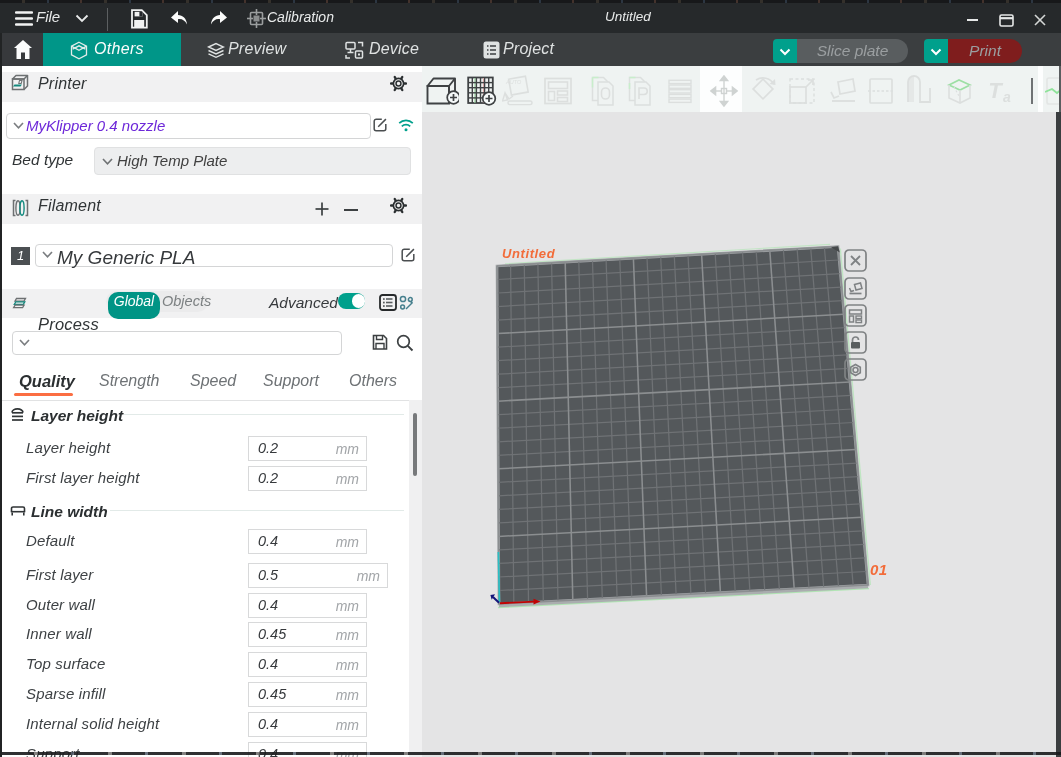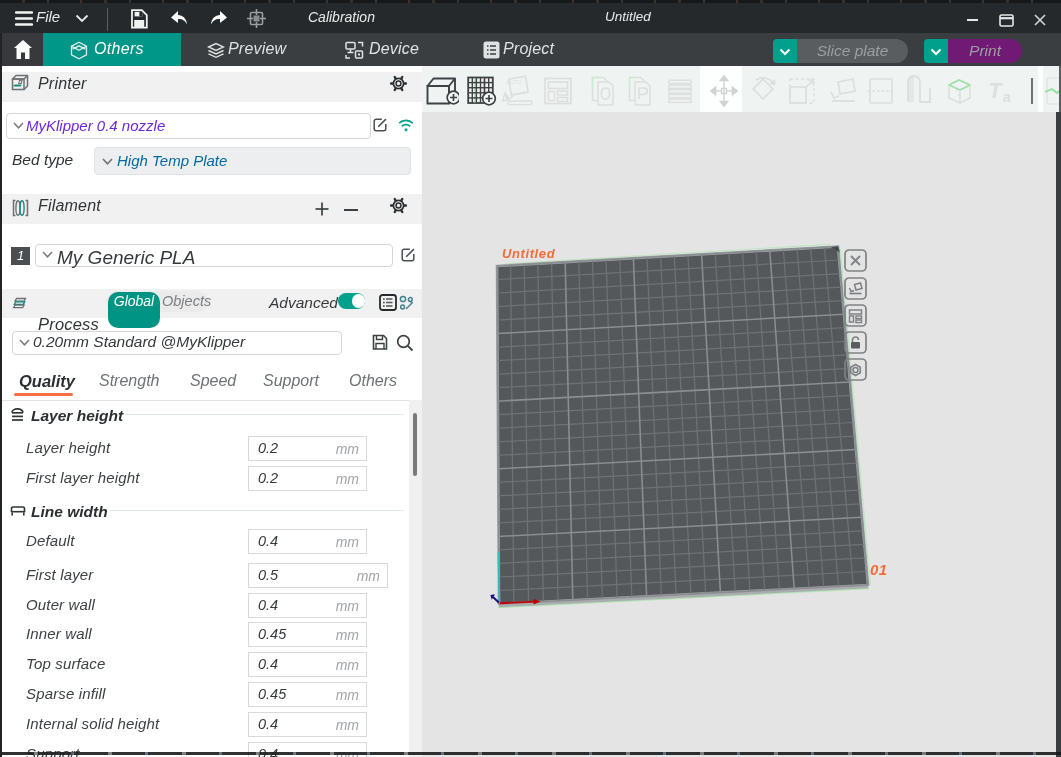--- a/index.html
+++ b/index.html
@@ -70,21 +70,21 @@
     <svg class="abs" style="left:247px;top:6px" width="19" height="19" viewBox="0 0 19 19">
       <g stroke="#9b9e9f" stroke-width="1.6" fill="none">
         <rect x="3.5" y="3.5" width="12" height="12" rx="1"></rect>
         <line x1="9.5" y1="0" x2="9.5" y2="6"></line>
           <line x1="9.5" y1="13" x2="9.5" y2="19"></line>
         <line x1="0" y1="9.5" x2="6" y2="9.5"></line>
           <line x1="13" y1="9.5" x2="19" y2="9.5"></line>
       </g>
       <rect x="6.5" y="6.5" width="6" height="6" fill="#8b8e8f"></rect>
     </svg>
-    <span class="abs txt" style="left:267px;top:6px;margin-left:41px;">Calibration</span>
+    <span class="abs txt" style="left:267px;top:6px;">Calibration</span>
     <span class="abs txt" style="left:605px;top:6px;font-size:13.5px;">Untitled</span>
 
     <div class="abs" style="left:967px;top:16px;width:11px;height:2px;background:#e6e8e8;"></div>
     <svg class="abs" style="left:999px;top:11px" width="15" height="13" viewBox="0 0 15 13">
       <rect x="1" y="1" width="13" height="11" rx="1.5" fill="none" stroke="#e6e8e8" stroke-width="1.6"></rect>
       <line x1="1" y1="4.2" x2="14" y2="4.2" stroke="#e6e8e8" stroke-width="2.2"></line>
     </svg>
     <svg class="abs" style="left:1034px;top:11px" width="12" height="12" viewBox="0 0 12 12">
       <g stroke="#d4d7d6" stroke-width="1.6">
           <line x1="1" y1="1" x2="11" y2="11"></line>
@@ -145,21 +145,21 @@
     <div class="abs" style="left:773px;top:6px;width:24px;height:24px;background:#00a08c;border-radius:4px 0 0 4px;"></div>
     <svg class="abs" style="left:779px;top:15px" width="12" height="8" viewBox="0 0 12 8">
       <path d="M1.5 1.5 L6 6 L10.5 1.5" fill="none" stroke="#fff" stroke-width="2"></path>
     </svg>
     <div class="abs" style="left:797px;top:6px;width:111px;height:24px;background:#595d5f;border-radius:0 12px 12px 0;
          color:#9b9fa1;font-size:15.5px;text-align:center;line-height:24px;">Slice plate</div>
     <div class="abs" style="left:924px;top:6px;width:24px;height:24px;background:#00a08c;border-radius:4px 0 0 4px;"></div>
     <svg class="abs" style="left:930px;top:15px" width="12" height="8" viewBox="0 0 12 8">
       <path d="M1.5 1.5 L6 6 L10.5 1.5" fill="none" stroke="#fff" stroke-width="2"></path>
     </svg>
-    <div class="abs" style="left:948px;top:6px;width:74px;height:24px;background:#701a75;border-radius:0 12px 12px 0;
+    <div class="abs" style="left:948px;top:6px;width:74px;height:24px;background:#7f1d1d;border-radius:0 12px 12px 0;
          color:#9b9fa1;font-size:15.5px;text-align:center;line-height:24px;">Print</div>
   </div>
 
   <div class="abs" id="sidebar">
   <div class="band" style="top:6px;"></div>
 <svg class="abs" style="left:11px;top:8px" width="18" height="17" viewBox="0 0 18 17">
 <path d="M1.5 5 L5 1.5 H16.5 L13 5 Z" fill="none" stroke="#6d7072" stroke-width="1.5" stroke-linejoin="round"></path>
 <path d="M1.5 5 H13 V15.5 H1.5 Z" fill="none" stroke="#6d7072" stroke-width="1.5"></path>
 <path d="M16.5 1.5 V12 L13 15.5" fill="none" stroke="#6d7072" stroke-width="1.5"></path>
 <path d="M8.5 6.5 l2.5 0 l-0.8 3 h-2.4 z" fill="none" stroke="#707375" stroke-width="1.1"></path>
@@ -190,21 +190,21 @@
 <path d="M1.2 5.2 a9.6 9.6 0 0 1 13.6 0"></path>
 <path d="M3.8 8.3 a6 6 0 0 1 8.4 0"></path>
         </g>
 <circle cx="8" cy="11.7" r="1.5" fill="#00a08c"></circle>
 </svg>
 <span class="label15" style="left:12px;top:85px;font-weight:500;">Bed type</span>
 <div class="abs" style="left:94px;top:81px;width:315px;height:26px;background:#edeeef;border:1px solid #e0e1e2;border-radius:4px;"></div>
 <svg class="abs" style="left:102px;top:92px" width="11" height="7" viewBox="0 0 11 7">
 <path d="M1 1 L5.5 5.8 L10 1" fill="none" stroke="#6f7274" stroke-width="1.6"></path>
       </svg>
-<span class="abs" style="left:117px;top:86px;font-size:15px;color:#0369a1;">High Temp Plate</span>
+<span class="abs" style="left:117px;top:86px;font-size:15px;color:#404040;">High Temp Plate</span>
 <div class="band" style="top:128px;"></div>
 <svg class="abs" style="left:12px;top:133px" width="17" height="18" viewBox="0 0 17 18">
 <path d="M3.5 1.5 h-2 v15 h2" fill="none" stroke="#6d7072" stroke-width="1.5"></path>
 <path d="M13.5 1.5 h2 v15 h-2" fill="none" stroke="#6d7072" stroke-width="1.5"></path>
 <ellipse cx="6" cy="9" rx="2.1" ry="7.2" fill="none" stroke="#6d7072" stroke-width="1.4"></ellipse>
 <ellipse cx="10" cy="9" rx="2.1" ry="7.2" fill="none" stroke="#11897e" stroke-width="1.4"></ellipse>
 </svg>
 <span class="bandtitle" style="left:38px;top:130.5px;">Filament</span>
 <svg class="abs" style="left:315px;top:136px" width="14" height="14" viewBox="0 0 14 14">
 <g stroke="#3c4042" stroke-width="1.7">
@@ -234,21 +234,21 @@
 <line x1="6.2" y1="9.8" x2="13.9" y2="2.1" stroke="#4a4e50" stroke-width="1.5"></line>
       </svg>
 <div class="band" style="top:223px;height:29px;"></div>
 <svg class="abs" style="left:12px;top:228px" width="18" height="16" viewBox="0 0 18 16">
 <path d="M4.5 4.5 h9 l-1.5 2.6 h-9 z" fill="none" stroke="#6d7072" stroke-width="1.3"></path>
 <path d="M3.8 7.8 h9 l-1.5 2.6 h-9 z" fill="none" stroke="#14897e" stroke-width="1.3"></path>
 <path d="M3.1 11.1 h9 l-1.5 2.6 h-9 z" fill="none" stroke="#6d7072" stroke-width="1.3"></path>
 </svg>
 <span class="bandtitle" style="left:38px;top:224.5px;font-size:16.5px;margin-top:24px;">Process</span>
 <div class="abs" style="left:106px;top:224.5px;width:102px;height:21px;background:#ebebec;border-radius:11px;"></div>
-<div class="abs" style="left:108px;top:225.5px;width:52px;height:36px;background:#009485;border-radius:10px;color:#fff;font-size:14px;text-align:center;line-height:19px;">Global</div>
+<div class="abs" style="left:108px;top:225.5px;width:52px;height:27px;background:#009485;border-radius:10px;color:#fff;font-size:14px;text-align:center;line-height:19px;">Global</div>
 <span class="abs" style="left:162px;top:227px;font-size:14.5px;color:#7c8082;">Objects</span>
 <span class="abs" style="left:269px;top:228px;font-size:15.5px;color:#36393c;">Advanced</span>
 <div class="abs" style="left:338px;top:227px;width:27px;height:16px;background:#00a08c;border-radius:8px;"></div>
 <div class="abs" style="left:351.5px;top:228.2px;width:13.6px;height:13.6px;background:#fff;border-radius:50%;"></div>
 <svg class="abs" style="left:379px;top:228px" width="18" height="17" viewBox="0 0 18 17">
 <rect x="1" y="1" width="16" height="15" rx="2.5" fill="none" stroke="#26292b" stroke-width="1.8"></rect>
 <g stroke="#595d5f" stroke-width="1.6">
           <line x1="7" y1="5" x2="13.5" y2="5"></line>
           <line x1="7" y1="8.5" x2="13.5" y2="8.5"></line>
           <line x1="7" y1="12" x2="13.5" y2="12"></line>
@@ -265,21 +265,20 @@
           <circle cx="11.3" cy="4.5" r="1.9"></circle>
           <circle cx="3.6" cy="12" r="1.9"></circle>
 <path d="M13.5 7.5 l-6.5 6.5"></path>
         </g>
 <path d="M13.8 7.2 l-1.5-1.5 l-1.2 1.2 l1.5 1.5 z" fill="#47808e"></path>
 </svg>
 <div class="combo" style="left:12px;top:265px;width:328px;height:22px;"></div>
 <svg class="abs" style="left:19px;top:273px" width="11" height="7" viewBox="0 0 11 7">
 <path d="M1 1 L5.5 5.8 L10 1" fill="none" stroke="#7a7d80" stroke-width="1.6"></path>
       </svg>
-<span class="abs" style="left:33px;top:267px;font-size:15.5px;color:#36393c;">0.20mm Standard @MyKlipper</span>
 <svg class="abs" style="left:372px;top:268px" width="16" height="17" viewBox="0 0 16 17">
 <path d="M1.5 1.5 h10 l3 3 v10.5 h-13 z" fill="none" stroke="#3c4042" stroke-width="1.6"></path>
 <path d="M4.5 1.5 v4 h6 v-4 M4 15 v-5.5 h8 V15" fill="none" stroke="#3c4042" stroke-width="1.4"></path>
 </svg>
 <svg class="abs" style="left:396px;top:268px" width="18" height="19" viewBox="0 0 18 19">
 <circle cx="7.5" cy="7.5" r="5.8" fill="none" stroke="#3c4042" stroke-width="1.7"></circle>
 <line x1="11.8" y1="11.8" x2="16.5" y2="16.5" stroke="#3c4042" stroke-width="1.9"></line>
 </svg>
 <span class="abs" style="left:19px;top:306px;font-size:16.5px;font-weight:bold;color:#2b2f31;">Quality</span>
 <span class="abs" style="left:99px;top:306px;font-size:16px;color:#6e7275;">Strength</span>

